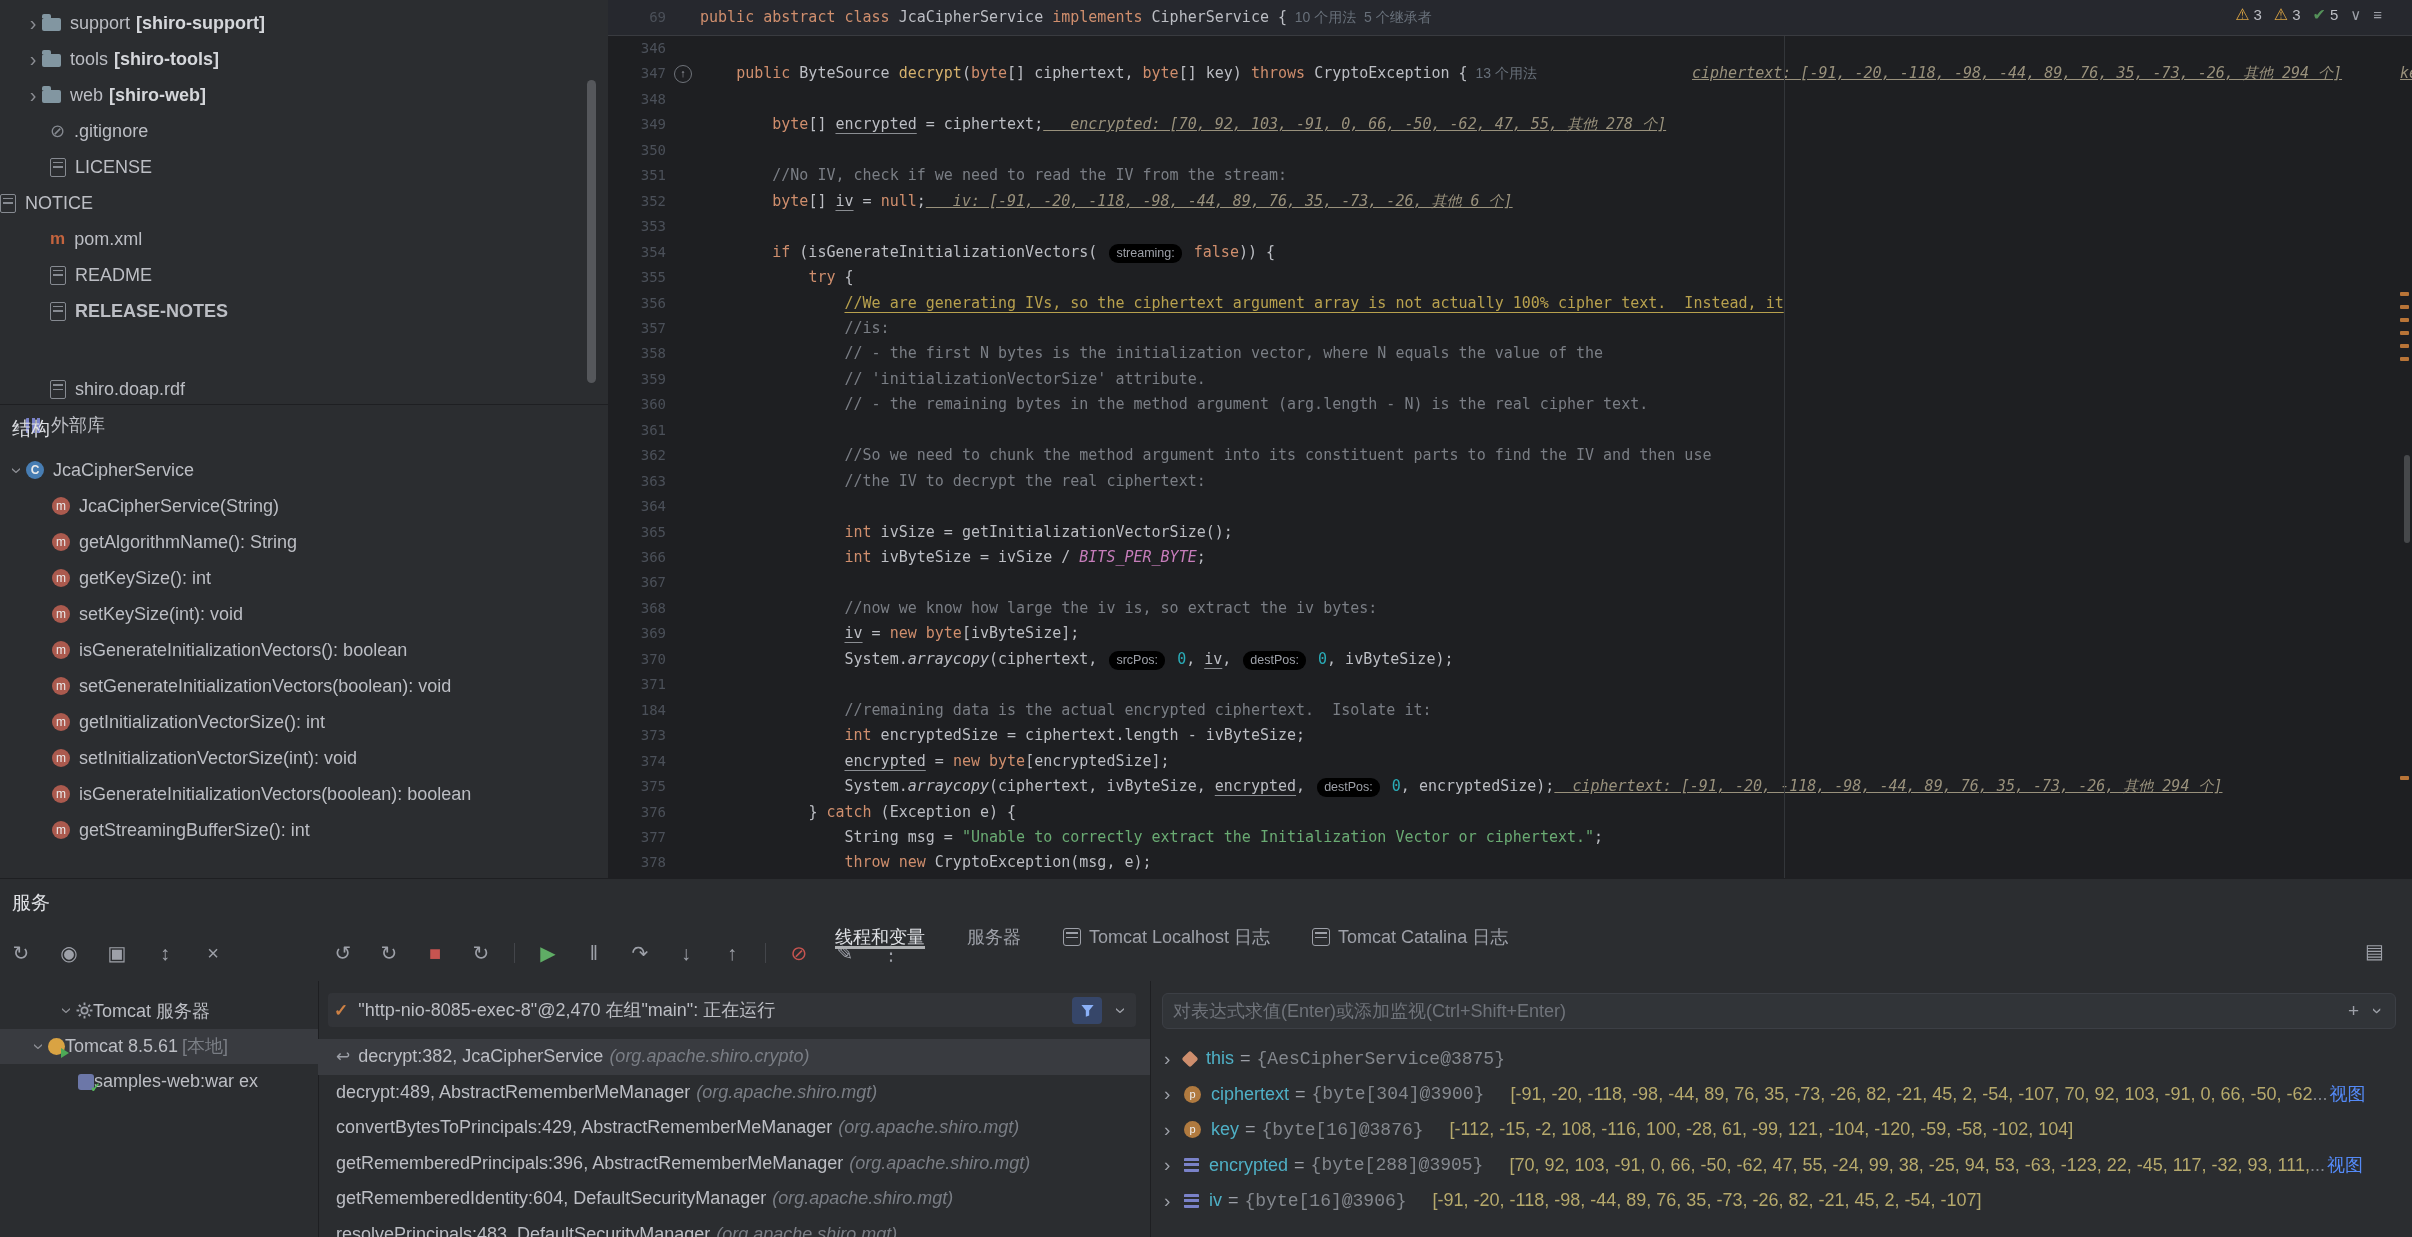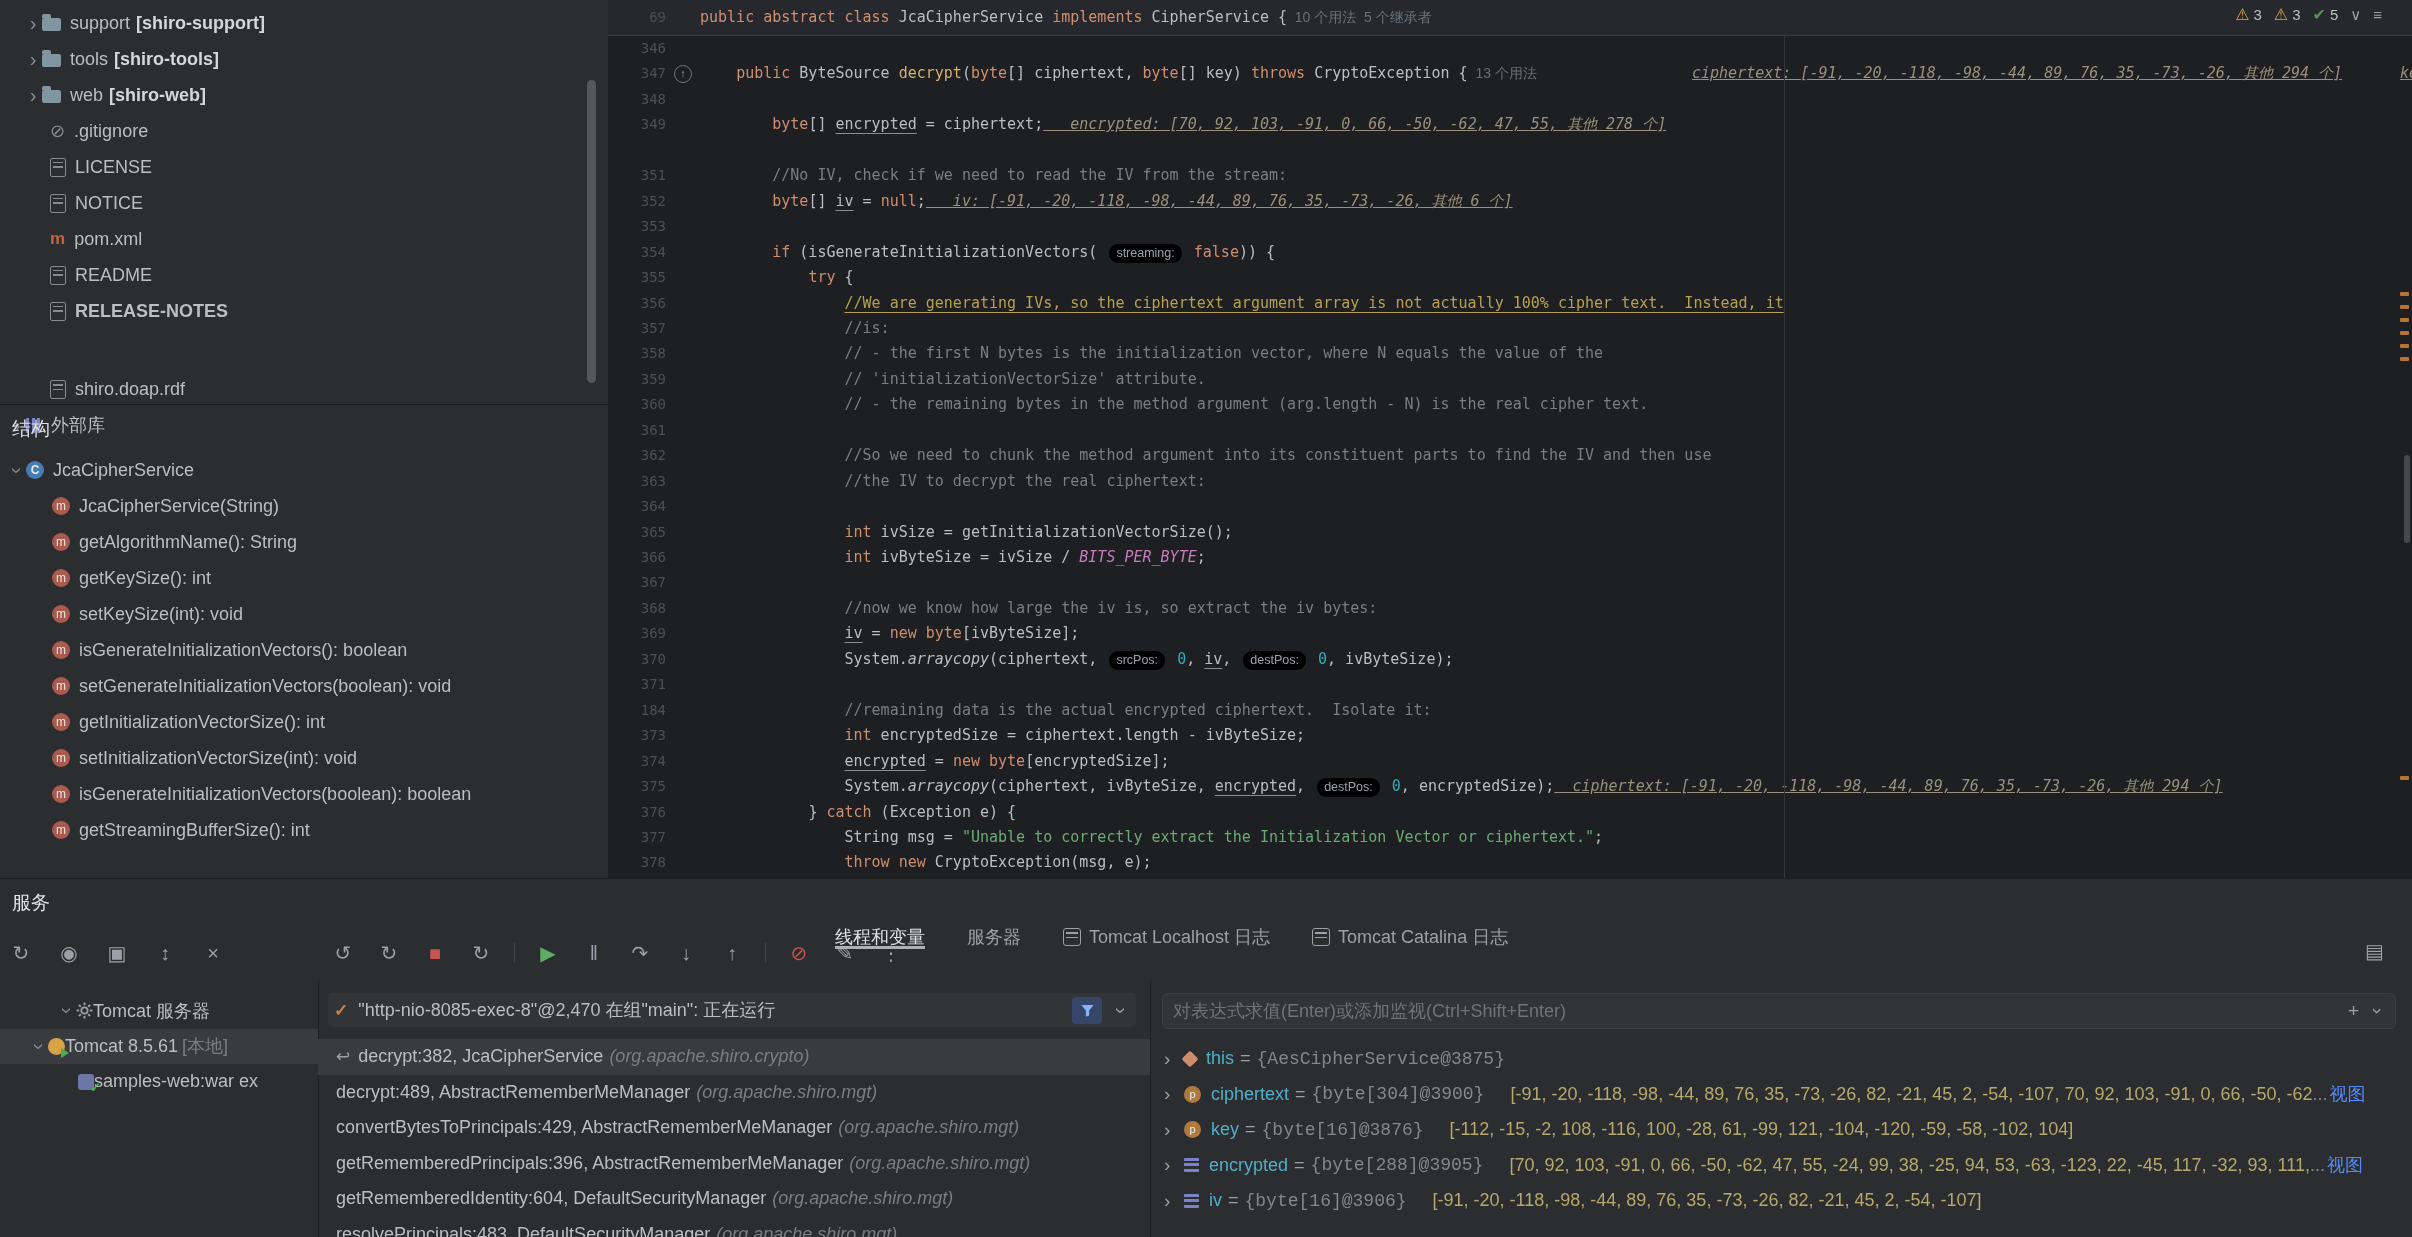--- a/index.html
+++ b/index.html
@@ -161,21 +161,21 @@
           <span class="mod-suffix">[shiro-web]</span>
         </div>
         <div class="trow" style="padding-left: 50px;">
           <span class="ico ico-ignored">⊘</span>
           <span class="lbl">.gitignore</span>
         </div>
         <div class="trow" style="padding-left: 50px;">
           <span class="ico ico-file"></span>
           <span class="lbl">LICENSE</span>
         </div>
-        <div class="trow" style="padding-left: 50px;">
+        <div class="trow" style="">
           <span class="ico ico-file"></span>
           <span class="lbl">NOTICE</span>
         </div>
         <div class="trow" style="padding-left: 50px;">
           <span class="ico ico-maven">m</span>
           <span class="lbl">pom.xml</span>
         </div>
         <div class="trow" style="padding-left: 50px;">
           <span class="ico ico-file"></span>
           <span class="lbl">README</span>
@@ -247,20 +247,21 @@
       </div>
     <div id="project-scrollbar"></div>
   </div>
 
   <div id="editor">
     <div id="editor-lines">
         <div class="code-line" style="top: 36px;"><span class="lnum">346</span><span class="codebody"></span></div>
         <div class="code-line" style="top: 61.45px;"><span class="lnum">347</span><span class="gut-ov">↑</span><span class="codebody"><span class="t-pl">    </span><span class="t-kw">public </span><span class="t-pl">ByteSource </span><span class="t-mdl">decrypt</span><span class="t-pl">(</span><span class="t-kw">byte</span><span class="t-pl">[] ciphertext, </span><span class="t-kw">byte</span><span class="t-pl">[] key) </span><span class="t-kw">throws </span><span class="t-pl">CryptoException {</span><span class="t-inlay">  13 个用法</span><span class="t-hint abs-tok" style="left: 992px;">ciphertext: [-91, -20, -118, -98, -44, 89, 76, 35, -73, -26, 其他 294 个]</span><span class="t-hint abs-tok" style="left: 1700px;">key: [-112,</span></span></div>
         <div class="code-line" style="top: 86.9px;"><span class="lnum">348</span><span class="codebody"></span></div>
         <div class="code-line" style="top: 112.35px;"><span class="lnum">349</span><span class="codebody"><span class="t-pl">        </span><span class="t-kw">byte</span><span class="t-pl">[] </span><span class="t-ul">encrypted</span><span class="t-pl"> = ciphertext;</span><span class="t-hint">   encrypted: [70, 92, 103, -91, 0, 66, -50, -62, 47, 55, 其他 278 个]</span></span></div>
+        <div class="code-line" style="top: 137.8px;"><span class="lnum">350</span><span class="codebody"></span></div>
         <div class="code-line" style="top: 163.25px;"><span class="lnum">351</span><span class="codebody"><span class="t-pl">        </span><span class="t-cm">//No IV, check if we need to read the IV from the stream:</span></span></div>
         <div class="code-line" style="top: 188.7px;"><span class="lnum">352</span><span class="codebody"><span class="t-pl">        </span><span class="t-kw">byte</span><span class="t-pl">[] </span><span class="t-ul">iv</span><span class="t-pl"> = </span><span class="t-kw">null</span><span class="t-pl">;</span><span class="t-hint">   iv: [-91, -20, -118, -98, -44, 89, 76, 35, -73, -26, 其他 6 个]</span></span></div>
         <div class="code-line" style="top: 214.15px;"><span class="lnum">353</span><span class="codebody"></span></div>
         <div class="code-line" style="top: 239.6px;"><span class="lnum">354</span><span class="codebody"><span class="t-pl">        </span><span class="t-kw">if</span><span class="t-pl"> (isGenerateInitializationVectors( </span><span class="t-chip">streaming:</span><span class="t-pl"> </span><span class="t-kw">false</span><span class="t-pl">)) {</span></span></div>
         <div class="code-line" style="top: 265.05px;"><span class="lnum">355</span><span class="codebody"><span class="t-pl">            </span><span class="t-kw">try</span><span class="t-pl"> {</span></span></div>
         <div class="code-line" style="top: 290.5px;"><span class="lnum">356</span><span class="codebody"><span class="t-pl">                </span><span class="t-cmh">//We are generating IVs, so the ciphertext argument array is not actually 100% cipher text.  Instead, it</span></span></div>
         <div class="code-line" style="top: 315.95px;"><span class="lnum">357</span><span class="codebody"><span class="t-pl">                </span><span class="t-cm">//is:</span></span></div>
         <div class="code-line" style="top: 341.4px;"><span class="lnum">358</span><span class="codebody"><span class="t-pl">                </span><span class="t-cm">// - the first N bytes is the initialization vector, where N equals the value of the</span></span></div>
         <div class="code-line" style="top: 366.85px;"><span class="lnum">359</span><span class="codebody"><span class="t-pl">                </span><span class="t-cm">// 'initializationVectorSize' attribute.</span></span></div>
         <div class="code-line" style="top: 392.3px;"><span class="lnum">360</span><span class="codebody"><span class="t-pl">                </span><span class="t-cm">// - the remaining bytes in the method argument (arg.length - N) is the real cipher text.</span></span></div>

